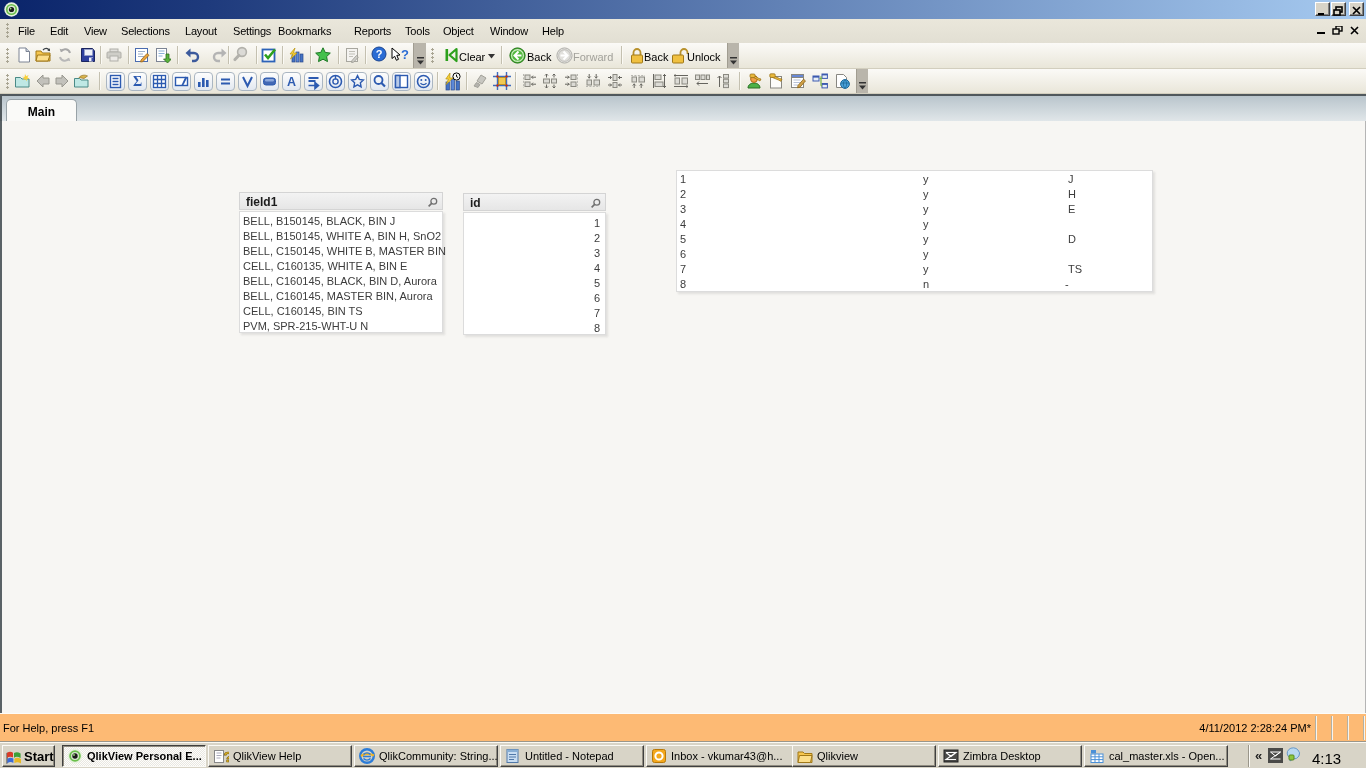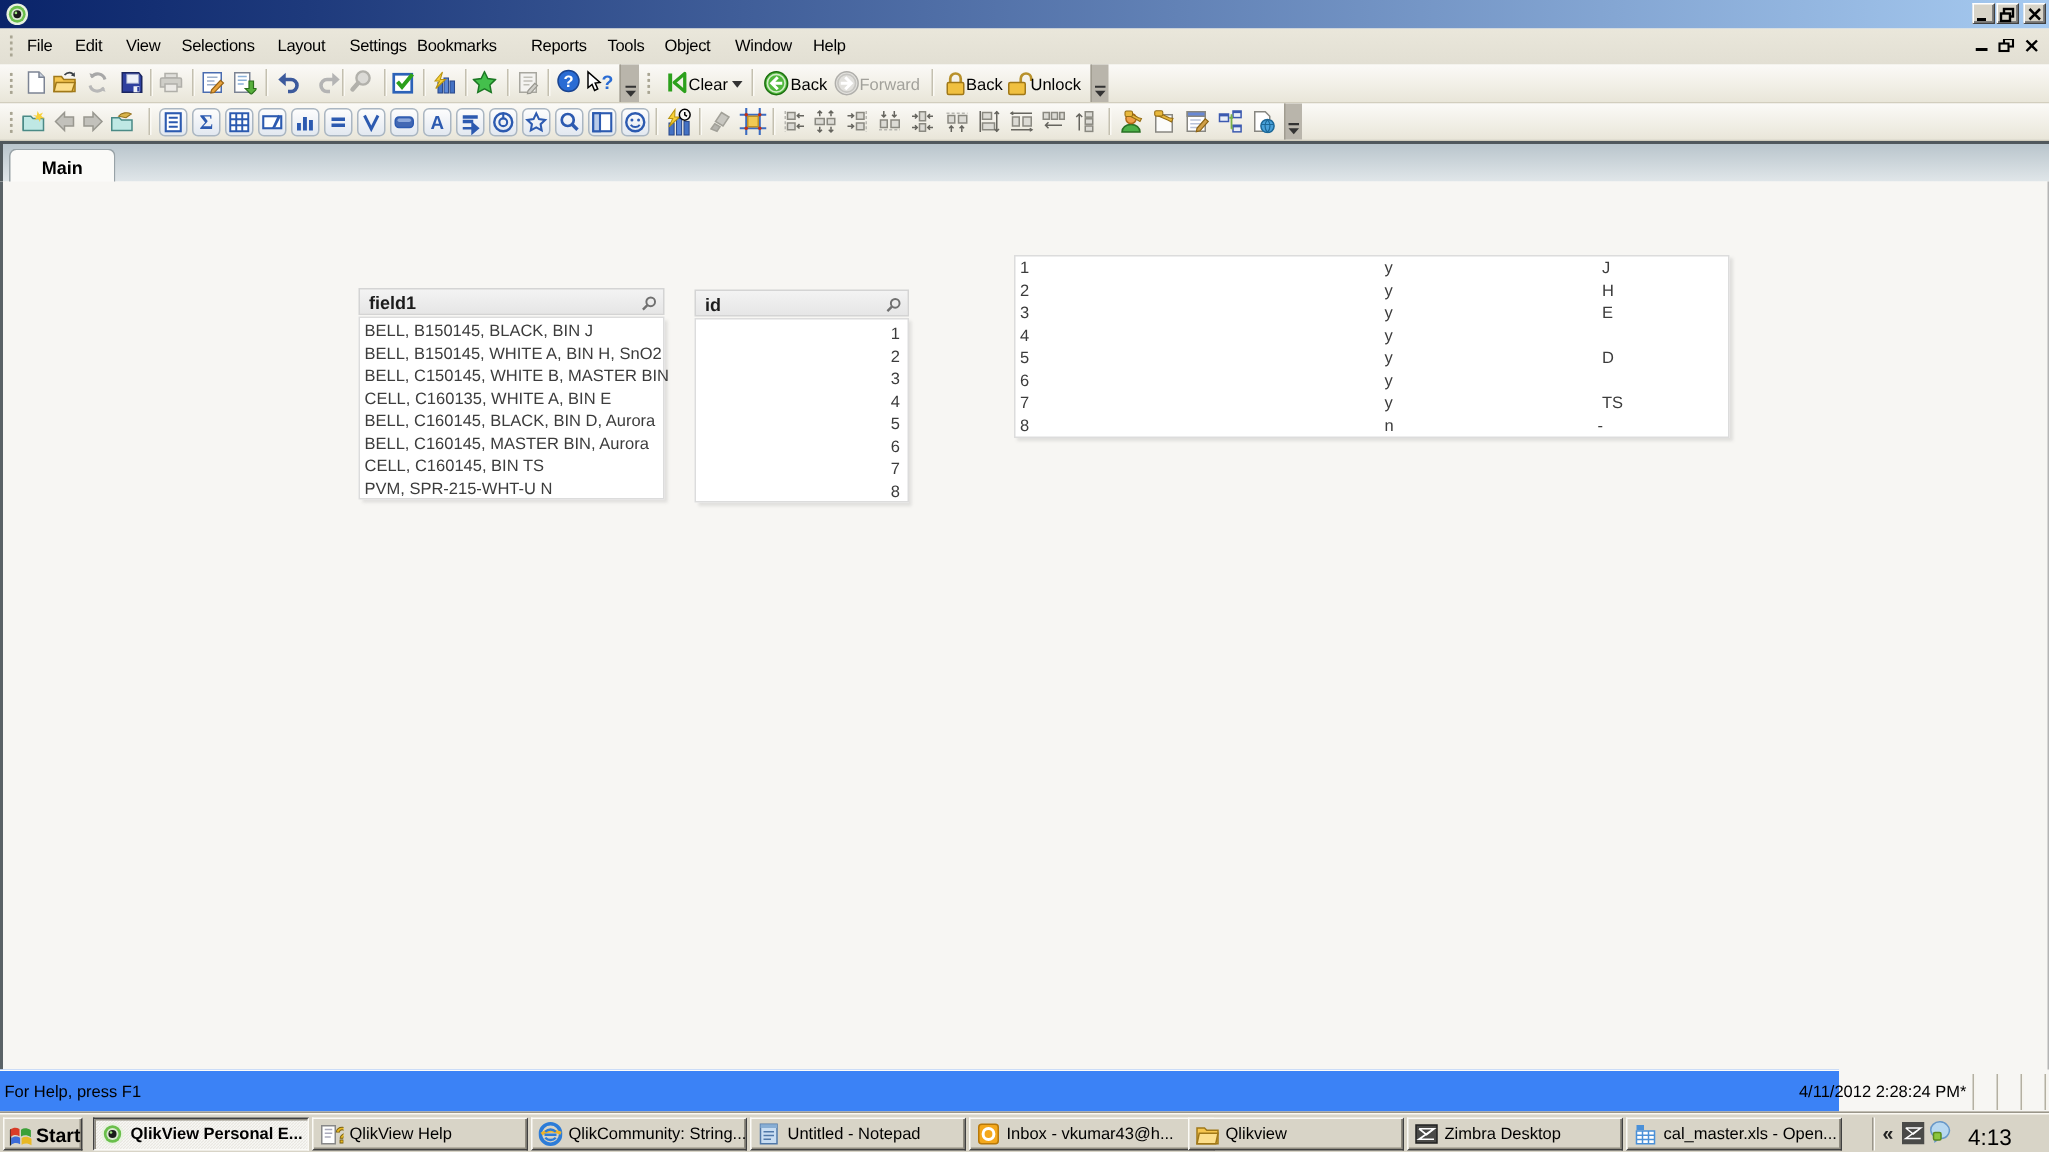--- a/index.html
+++ b/index.html
@@ -17,21 +17,21 @@
 .sep{position:absolute;top:3px;width:1px;height:18px;background:#c4c0b0;box-shadow:1px 0 0 #fbfaf5}
 .ovf{position:absolute;top:0;width:13px;background:#b9b5ab;border-left:1px solid #a19d91;color:#333;text-align:center}
 .frame18{position:absolute;width:19px;height:19px;top:3px;border:1px solid #aab6c2;border-radius:4px;background:linear-gradient(#fdfdfd,#e2e8f0)}
 #tabrow{position:absolute;left:0;top:94px;width:1366px;height:27px;background:linear-gradient(#b9c5cc,#e0e6e9);border-top:2px solid #50585c}
 #maintab{position:absolute;left:6px;top:3px;width:71px;height:24px;background:#fafaf8;border:1px solid #98a2a7;border-bottom:none;border-radius:5px 5px 0 0;font-weight:bold;font-size:12px;text-align:center;padding-top:5px}
 #sheet{position:absolute;left:0;top:121px;width:1366px;height:592px;background:#f7f6f3;border-left:2px solid #5a6266;border-right:1px solid #b5b5b5}
 .qvbox{position:absolute}
 .qvcap{position:absolute;left:0;top:0;width:100%;height:18px;background:linear-gradient(#f3f3f3,#e6e6e6);border:1px solid #d4d4d4;font-weight:bold;font-size:12px;color:#1c1c1c;padding:2px 0 0 6px}
 .qvlist{position:absolute;left:0;width:100%;background:#fff;border:1px solid #dcdcdc;box-shadow:2px 2px 2px rgba(120,120,120,.18);font-size:11px;color:#3c3c3c}
 .li{height:15px;line-height:15px;padding-left:3px;white-space:nowrap}
-#statusbar{position:absolute;left:0;top:713px;width:1226px;height:28px;background:#3b82f6;border-top:1px solid #fdfcf9;font-size:11px;color:#000}
+#statusbar{position:absolute;left:0;top:713px;width:1366px;height:28px;background:#fdba74;border-top:1px solid #fdfcf9;font-size:11px;color:#000}
 #taskbar{position:absolute;left:0;top:741px;width:1366px;height:27px;background:#d8d4c7;border-top:1px solid #9a968a;box-shadow:inset 0 1px 0 #fbf9f3}
 .tbtn{position:absolute;top:3px;height:22px;background:#d8d4c7;border-top:1px solid #fbfaf6;border-left:1px solid #fbfaf6;border-right:1px solid #404040;border-bottom:1px solid #404040;box-shadow:inset -1px -1px 0 #908c80;font-size:11px;white-space:nowrap;overflow:hidden}
 .tbtn.active{background:#e9e7e1;background-image:linear-gradient(45deg,#fdfdfb 25%,rgba(0,0,0,0) 25%,rgba(0,0,0,0) 75%,#fdfdfb 75%),linear-gradient(45deg,#fdfdfb 25%,rgba(0,0,0,0) 25%,rgba(0,0,0,0) 75%,#fdfdfb 75%);background-size:2px 2px;background-position:0 0,1px 1px;border-top:1px solid #404040;border-left:1px solid #404040;border-right:1px solid #fbfaf6;border-bottom:1px solid #fbfaf6;box-shadow:inset 1px 1px 0 #908c80;font-weight:bold}
 .ticon{position:absolute;left:4px;top:2px;width:16px;height:16px}
 .tlabel{position:absolute;left:24px;top:4px}
 </style></head><body>
 
 <div id="titlebar">
   <svg class="abs" style="left:4px;top:2px" width="15" height="15" viewBox="0 0 15 15">
     <circle cx="7.5" cy="7.5" r="7.2" fill="#e8f2e0"></circle>

